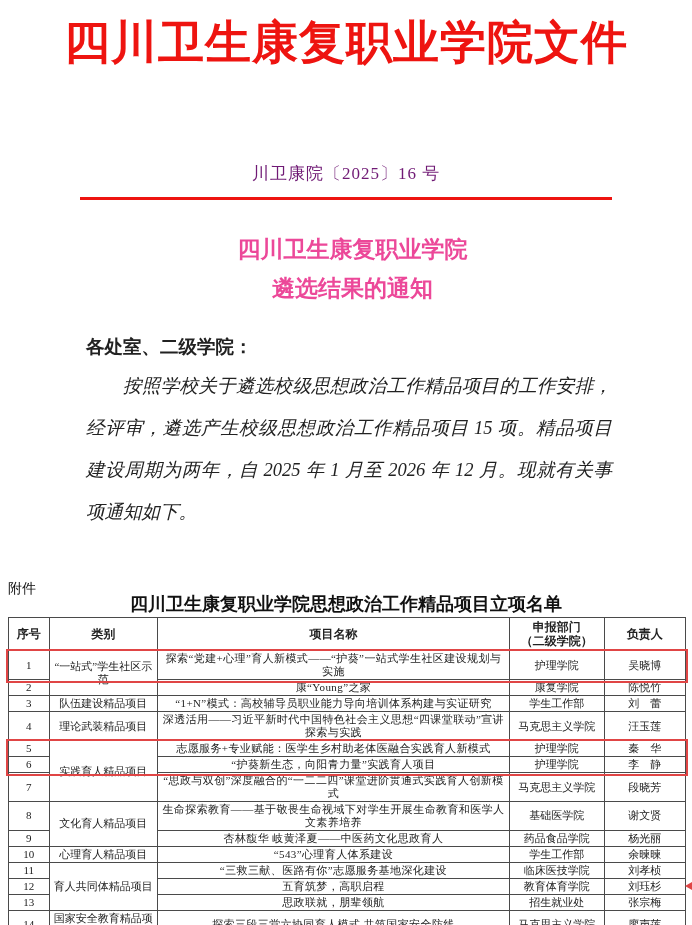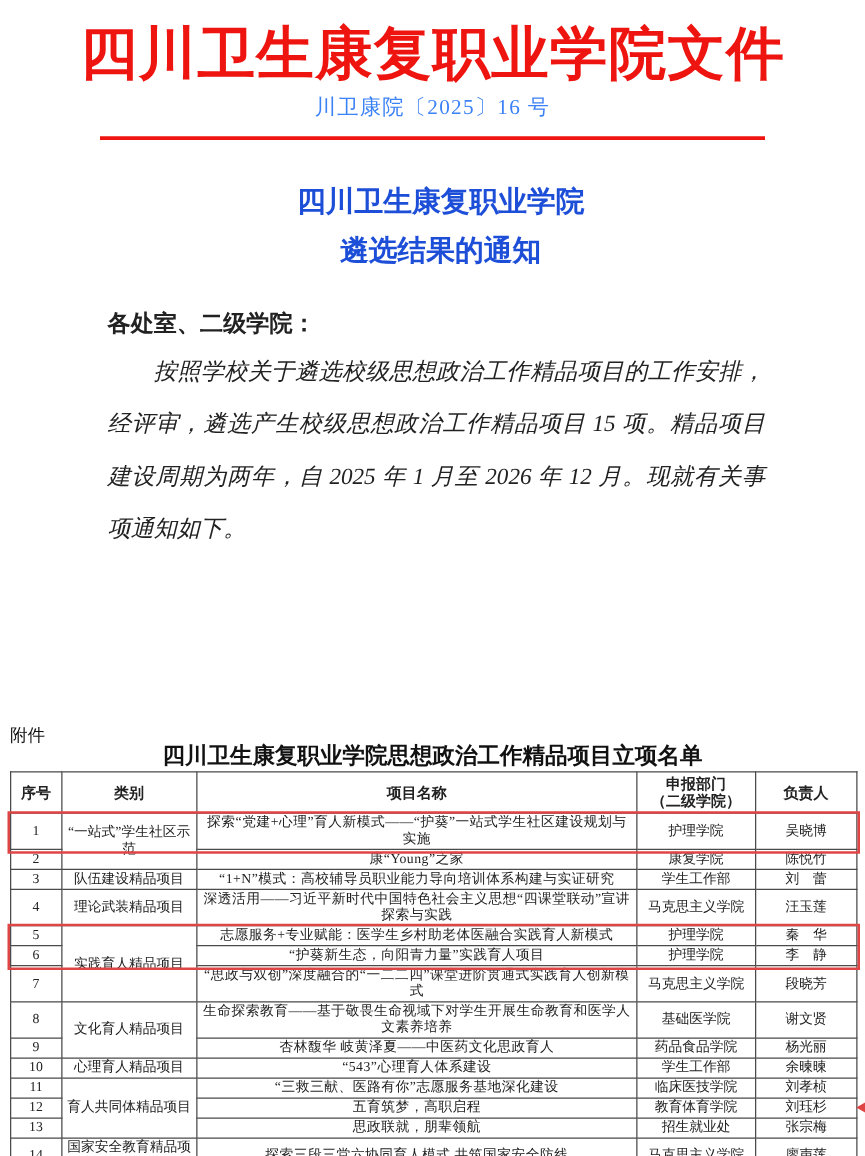--- a/index.html
+++ b/index.html
@@ -17,38 +17,39 @@
   .masthead {
     padding-top: 12px;
     text-align: center;
     font-size: 46px;
     font-weight: bold;
     letter-spacing: 1px;
     color: #ee1410;
     white-space: nowrap;
   }
   .doc-number {
+    margin-top: 88px;
     text-align: center;
     font-size: 17px;
     letter-spacing: 1px;
-    color: #3b82f6;
+    color: #701a75;
   }
   .red-rule {
     margin: 12px auto 0 auto;
     width: 532px;
     height: 3px;
     background: #ee1410;
   }
   .notice-title {
     margin-top: 30px;
     text-align: center;
     font-size: 23px;
     font-weight: bold;
     line-height: 39px;
-    color: #1d4ed8;
+    color: #ec4899;
     margin-left: 13px;
   }
   .salutation {
     margin: 26px 80px 0 86px;
     font-size: 18.5px;
     color: #222;
     font-weight: bold;
   }
   .body-text {
     margin: 6px 80px 0 86px;
@@ -99,21 +100,21 @@
     text-align: center;
     color: #222;
     overflow: hidden;
   }
   table.projects th {
     font-weight: bold;
     font-size: 12px;
     white-space: pre-line;
     padding: 2px 2px;
   }
-  td.c-proj { text-align: left; letter-spacing: 0.4px; border-radius: 11px; }
+  td.c-proj { text-align: left; letter-spacing: 0.4px; }
   td.c-cat  { font-size: 10.5px; }
   td.c-num  { font-size: 11px; }
   .red-box {
     position: absolute;
     left: -2px;
     right: -2px;
     border: 2px solid #e04545;
     pointer-events: none;
   }
   .red-marker {

